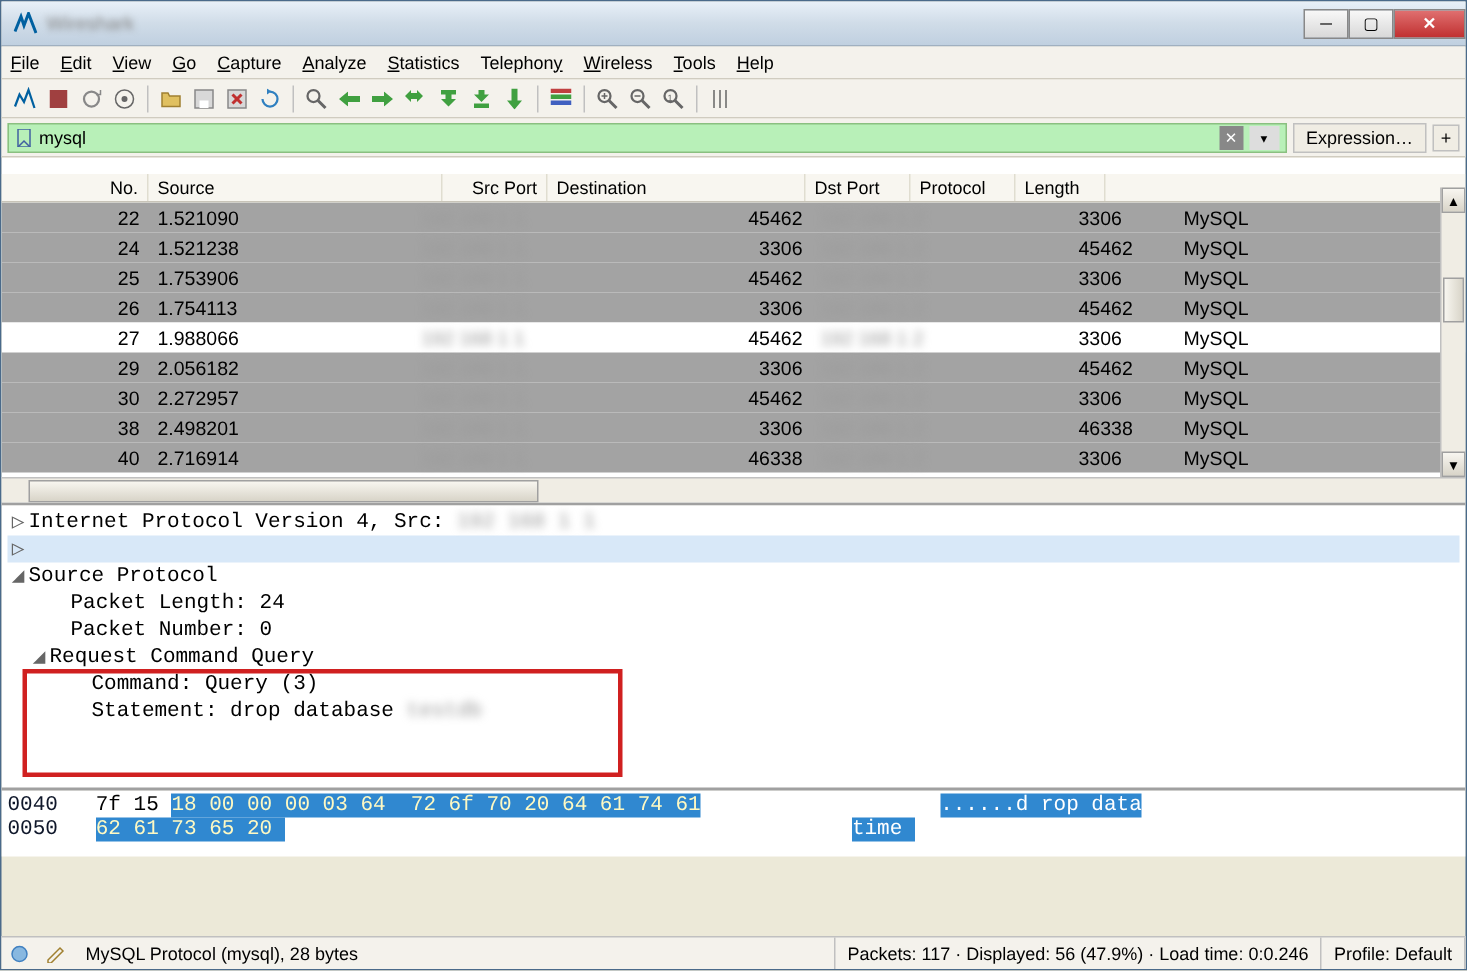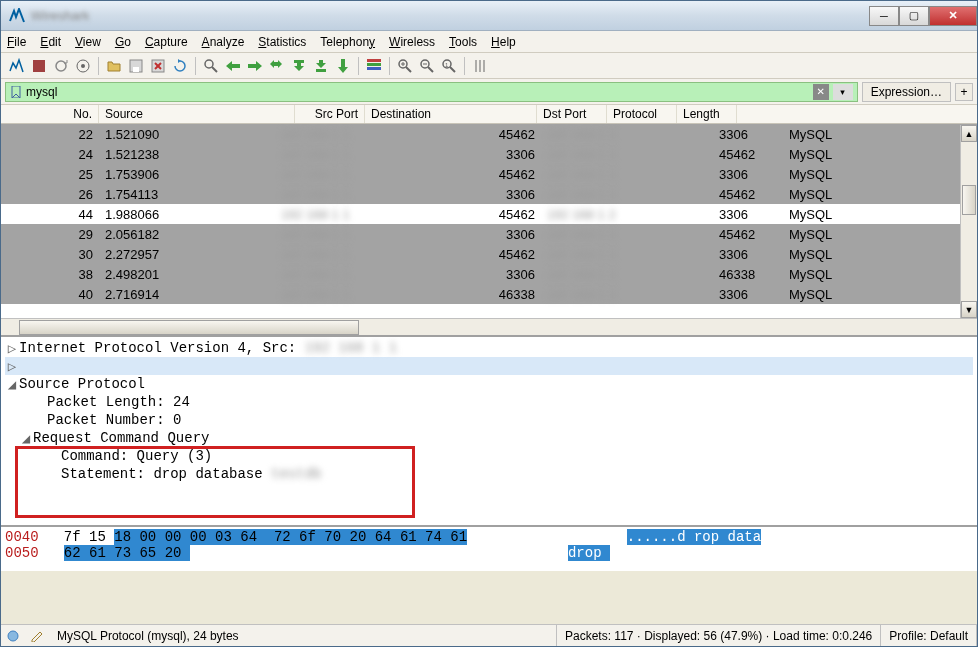--- a/index.html
+++ b/index.html
@@ -26,21 +26,21 @@
 .filter-input { flex: 1; height: 20px; background: #b8f0b8; border: 1px solid #8ac080; display: flex; align-items: center; padding: 0 4px; gap: 4px; }
 .filter-input input { flex: 1; background: transparent; border: none; outline: none; font-size: 12px; font-family: inherit; }
 .filter-clear { width: 16px; height: 16px; background: #888; color: #fff; display: flex; align-items: center; justify-content: center; font-size: 10px; cursor: pointer; }
 .filter-dd { width: 20px; height: 16px; background: #ddd; display: flex; align-items: center; justify-content: center; cursor: pointer; font-size: 9px; }
 .expr-btn { padding: 2px 8px; background: #f0ede4; border: 1px solid #c0c0c0; cursor: pointer; }
 .plus-btn { width: 18px; height: 18px; background: #f0ede4; border: 1px solid #c0c0c0; display: flex; align-items: center; justify-content: center; cursor: pointer; }
 
 .pane-wrap { flex: 1; display: flex; flex-direction: column; overflow: hidden; }
 
 .packet-list { height: 232px; display: flex; flex-direction: column; border-bottom: 2px solid #a0a0a0; background: #fff; overflow: hidden; position: relative; }
-.pl-header { display: flex; background: #f8f6f0; border-bottom: 1px solid #c8c4b8; font-size: 12px; }
+.pl-header { display: flex; background: #f8f6f0; border-bottom: 1px solid #c8c4b8; font-size: 12px; margin-top: 11px; }
 .pl-header div { padding: 2px 6px; border-right: 1px solid #e0ddd0; overflow: hidden; white-space: nowrap; }
 .pl-body { flex: 1; overflow-y: auto; overflow-x: hidden; }
 .pl-row { display: flex; font-size: 13px; background: #a3a3a3; height: 20px; align-items: center; }
 .pl-row.sel { background: #fff; }
 .pl-row div { padding: 1px 6px; overflow: hidden; white-space: nowrap; }
 .pl-row .blurred { filter: blur(3px); color: #999; }
 .c-no { width: 98px; text-align: right; }
 .c-time { width: 176px; }
 .c-src { width: 196px; }
 .c-sport { width: 70px; text-align: right; }
@@ -55,22 +55,22 @@
 .vsb .thumb { position:absolute; top: 60px; left:1px; right:1px; height: 30px; background: linear-gradient(to right,#f8f6f0,#d8d4c8); border:1px solid #a0a0a0; }
 
 .details-pane { height: 190px; background: #fff; border-bottom: 2px solid #a0a0a0; font-family: 'Courier New', monospace; font-size: 14px; overflow: auto; padding: 2px 4px; position: relative; }
 .details-pane .line { white-space: pre; height: 18px; display: flex; align-items: center; }
 .details-pane .tree-arrow { display: inline-block; width: 14px; text-align: center; color: #666; cursor: pointer; }
 .details-pane .sel-line { background: #d8e8f8; }
 .red-box { position: absolute; border: 3px solid #d02020; pointer-events: none; }
 
 .bytes-pane { height: 44px; background: #fff; font-family: 'Courier New', monospace; font-size: 14px; padding: 2px 4px; overflow: hidden; }
 .bytes-line { white-space: pre; }
-.bytes-line .offset { color: #b91c1c; }
-.bytes-line .hex-sel { background: #3088d0; color: #000000; }
+.bytes-line .offset { color: #0f172a; }
+.bytes-line .hex-sel { background: #3088d0; color: #fef9c3; }
 .bytes-line .ascii-sel { background: #3088d0; color: #fff; }
 
 .statusbar { height: 22px; background: #f4f2ec; border-top: 1px solid #c0c0c0; display: flex; align-items: center; font-size: 12px; }
 .statusbar .sbcell { padding: 0 8px; border-right: 1px solid #c0c0c0; height: 100%; display: flex; align-items: center; }
 .statusbar .sbicon { width: 16px; height: 16px; margin: 0 4px; display:flex; align-items:center; justify-content:center; cursor:pointer; }
 
 svg { display: block; }
 </style>
 </head>
 <body>
@@ -291,21 +291,21 @@
             <div class="c-no">26</div>
             <div class="c-time">1.754113</div>
             <div class="c-src blurred">192 168 1 1</div>
             <div class="c-sport">3306</div>
             <div class="c-dst blurred">192 168 1 2</div>
             <div class="c-dport">45462</div>
             <div class="c-proto">MySQL</div>
             <div class="c-len"></div>
           </div>
           <div class="pl-row sel">
-            <div class="c-no">44</div>
+            <div class="c-no">27</div>
             <div class="c-time">1.988066</div>
             <div class="c-src blurred">192 168 1 1</div>
             <div class="c-sport">45462</div>
             <div class="c-dst blurred">192 168 1 2</div>
             <div class="c-dport">3306</div>
             <div class="c-proto">MySQL</div>
             <div class="c-len"></div>
           </div>
           <div class="pl-row">
             <div class="c-no">29</div>
@@ -365,34 +365,34 @@
       <div class="line"><span style="width:42px;display:inline-block"></span><span>Packet Length: 24</span></div>
       <div class="line"><span style="width:42px;display:inline-block"></span><span>Packet Number: 0</span></div>
       <div class="line"><span style="width:14px;display:inline-block"></span><span class="tree-arrow">◢</span><span>Request Command Query</span></div>
       <div class="line"><span style="width:56px;display:inline-block"></span><span>Command: Query (3)</span></div>
       <div class="line"><span style="width:56px;display:inline-block"></span><span>Statement: drop database </span><span style="filter:blur(3px);color:#999">testdb</span></div>
       <div class="red-box" style="left:14px; top:109px; width:400px; height:72px;"></div>
     </div>
 
     <div class="bytes-pane">
       <div class="bytes-line"><span class="offset">0040</span>   <span>7f 15 </span><span class="hex-sel">18 00 00 00 03 64  72 6f 70 20 64 61 74 61</span>                   <span class="ascii-sel">......d rop data</span></div>
-      <div class="bytes-line"><span class="offset">0050</span>   <span class="hex-sel">62 61 73 65 20 </span>                                             <span class="ascii-sel">drop </span></div>
+      <div class="bytes-line"><span class="offset">0050</span>   <span class="hex-sel">62 61 73 65 20 </span>                                             <span class="ascii-sel">time </span></div>
     </div>
 
   </div>
 
   <div class="statusbar">
     <div class="sbicon">
         <svg width="12" height="12">
           <circle cx="6" cy="6" r="5" fill="#88b8e0" stroke="#4080c0"></circle>
         </svg>
       </div>
     <div class="sbicon">
         <svg width="12" height="12">
           <path d="M1 10 L9 2 L11 4 L3 12 L1 12 Z" fill="none" stroke="#a08030"></path>
         </svg>
       </div>
-    <div class="sbcell" style="flex:1">MySQL Protocol (mysql), 24 bytes</div>
+    <div class="sbcell" style="flex:1">MySQL Protocol (mysql), 28 bytes</div>
     <div class="sbcell">Packets: 117 · Displayed: 56 (47.9%) · Load time: 0:0.246</div>
     <div class="sbcell">Profile: Default</div>
   </div>
 
 </div>
 
 </body></html>

